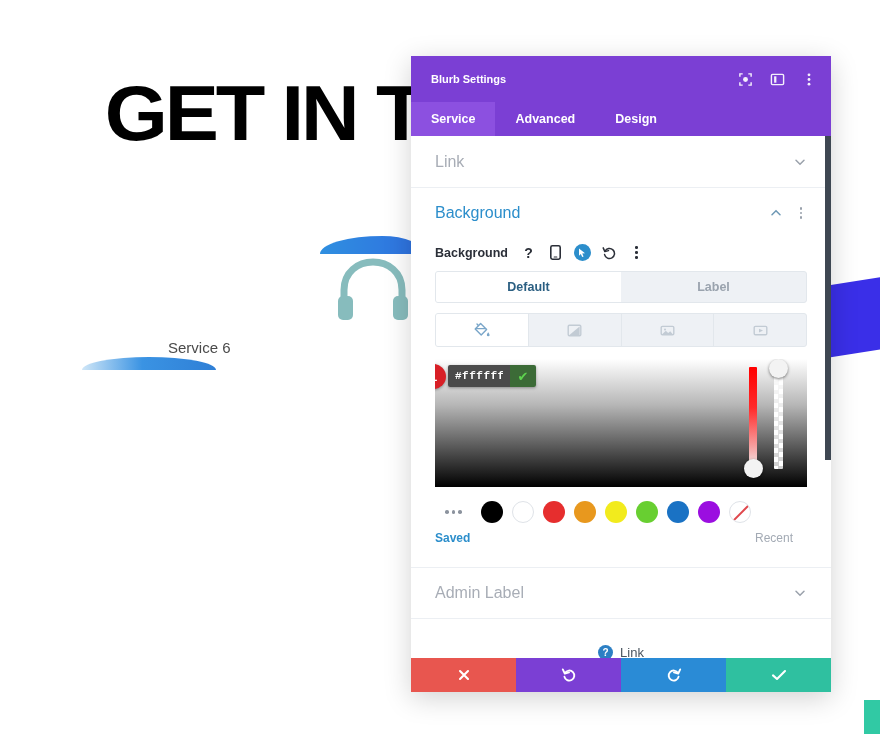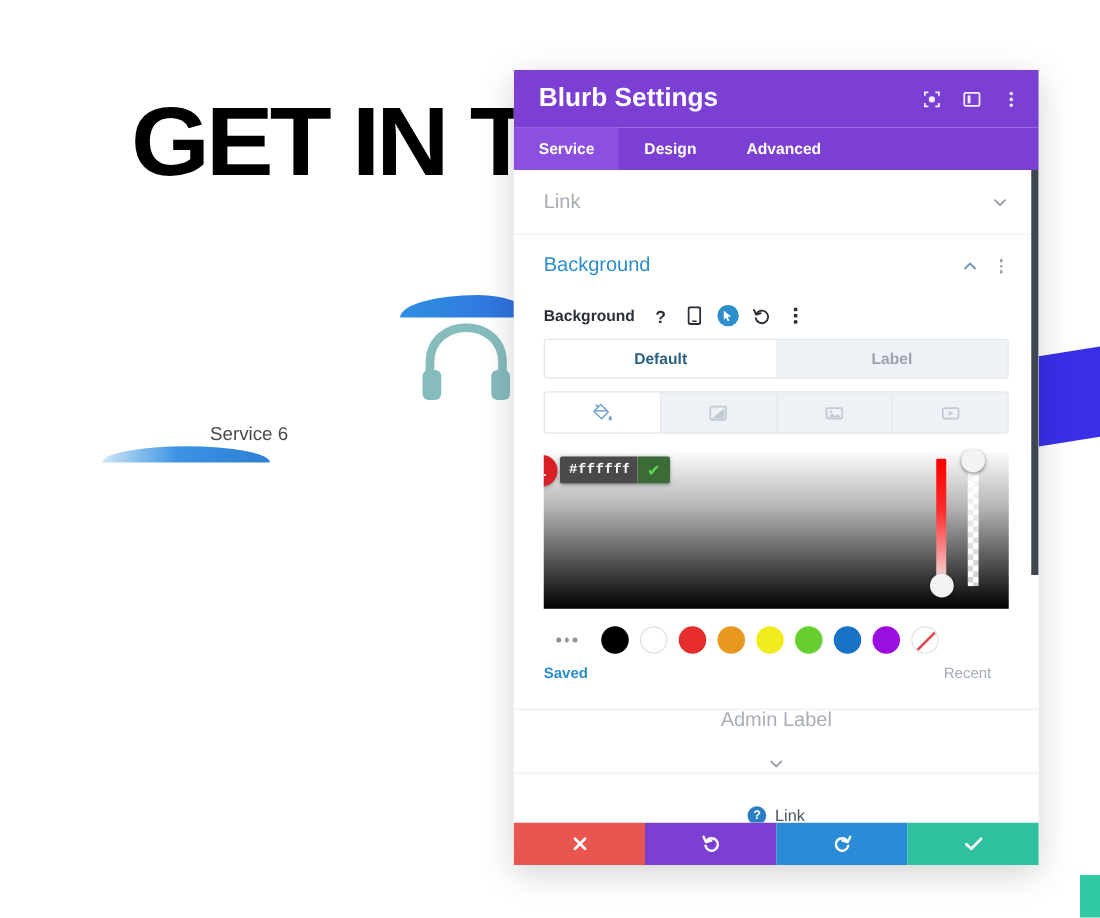--- a/index.html
+++ b/index.html
@@ -51,21 +51,21 @@
     width: 420px; height: 636px;
     background: #ffffff;
     box-shadow: 0 6px 26px rgba(0,0,0,.18);
     display: flex; flex-direction: column;
     overflow: hidden;
   }
   .modal-head {
     background: #7b3fd4; height: 46px; flex: 0 0 46px;
     display: flex; align-items: center; padding: 0 14px 0 20px;
   }
-  .modal-title { color: #fff; font-size: 21px; font-weight: 700; flex: 1; }
+  .modal-title { color: #fff; font-size: 11px; font-weight: 700; flex: 1; }
   .head-icons { display: flex; align-items: center; gap: 16px; }
   .head-icon { width: 16px; height: 16px; opacity: .92; cursor: pointer;
                display: flex; align-items: center; justify-content: center; }
 
   .tabs { background: #7b3fd4; height: 34px; flex: 0 0 34px; display: flex; }
   .tab {
     height: 34px; display: flex; align-items: center; justify-content: center;
     padding: 0 20px; color: #ffffff; font-size: 12.5px; font-weight: 700;
     cursor: pointer; min-width: 78px;
   }
@@ -253,22 +253,22 @@
             <circle cx="2" cy="3" r="1.5" fill="#fff"></circle>
             <circle cx="2" cy="8" r="1.5" fill="#fff"></circle>
             <circle cx="2" cy="13" r="1.5" fill="#fff"></circle>
           </svg>
         </span>
       </div>
     </div>
 
     <div class="tabs">
       <div class="tab active">Service</div>
+      <div class="tab">Advanced</div>
       <div class="tab">Design</div>
-      <div class="tab">Advanced</div>
     </div>
 
     <div class="modal-body">
 
       <div class="section-row">
         <span class="lbl">Link</span>
         <svg class="caret" viewBox="0 0 14 14">
           <path d="M3 5.2 L7 9.2 L11 5.2" fill="none" stroke="#9aa1ab" stroke-width="1.5" stroke-linecap="round"></path>
         </svg>
       </div>
@@ -384,21 +384,21 @@
           <span class="sw" style="background:#9b0ee0"></span>
           <span class="sw none"></span>
         </div>
 
         <div class="saved-row">
           <span class="a">Saved</span>
           <span class="b">Recent</span>
         </div>
       </div>
 
-      <div class="section-row" style="margin-top:18px;border-top:1px solid #eceff3;flex-direction:column;">
+      <div class="section-row" style="margin-top:18px;border-top:1px solid #eceff3;">
         <span class="lbl">Admin Label</span>
         <svg class="caret" viewBox="0 0 14 14">
           <path d="M3 5.2 L7 9.2 L11 5.2" fill="none" stroke="#9aa1ab" stroke-width="1.5" stroke-linecap="round"></path>
         </svg>
       </div>
 
       <div class="help-row">
         <span class="help-badge">?</span>
         <span>Link</span>
       </div>

